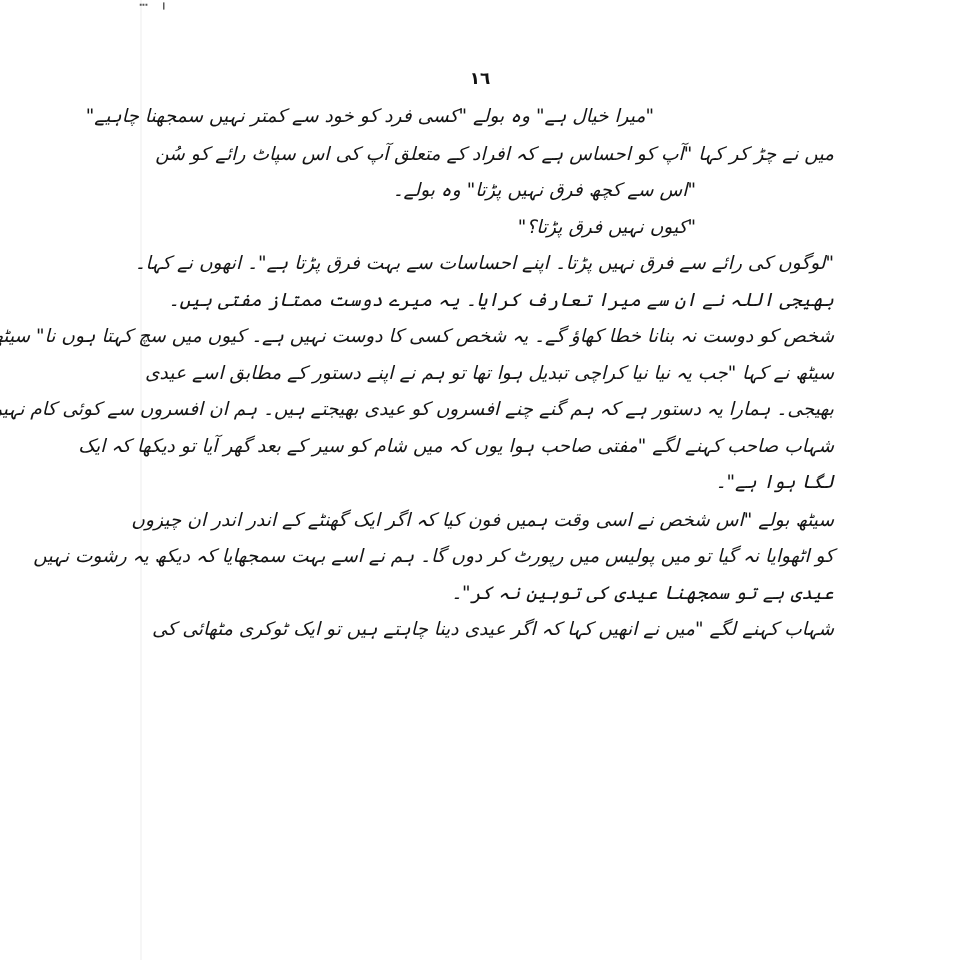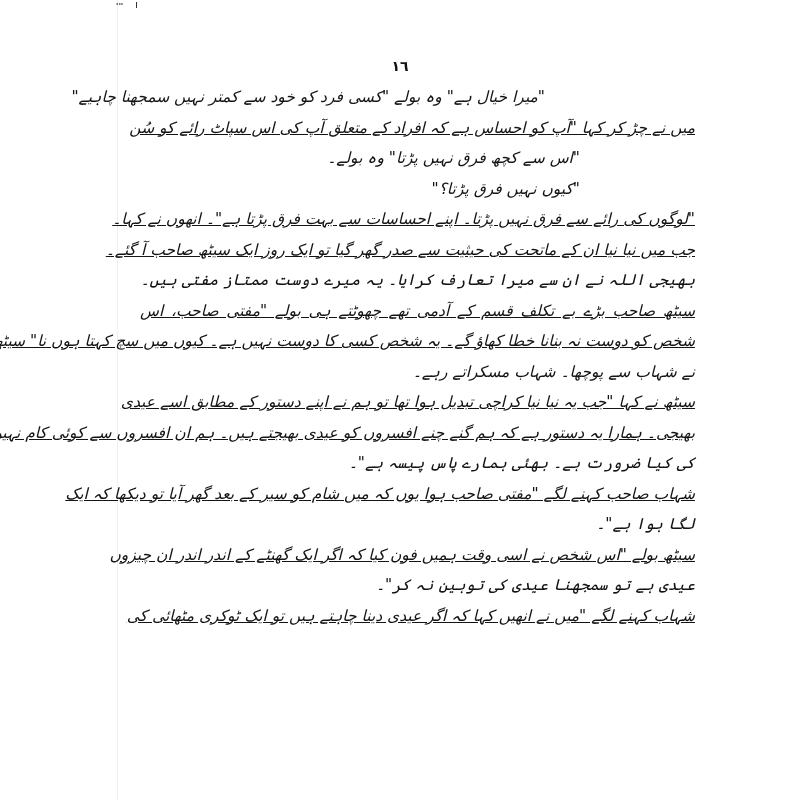--- a/index.html
+++ b/index.html
@@ -63,45 +63,41 @@
       line-height: 30.5px;
       white-space: nowrap;
       overflow: visible;
       text-align: right;
     }
     .line.center1 { padding-right: 150px; }
     .line.center2 { padding-right: 115px; }
     .line.justify {
       text-align: justify;
       text-align-last: justify;
-      text-decoration: underline;
     }
   </style>
 </head>
 <body>
 
 <div class="canvas">
   <div class="page-edge"></div>
   <div class="corner-mark">▪▪▪</div>
 
   <div class="page-number">١٦</div>
 
   <div class="text-block">
     <div class="line center1">"میرا خیال ہے" وہ بولے "کسی فرد کو خود سے کمتر نہیں سمجھنا چاہیے"</div>
     <div class="line justify">میں نے چڑ کر کہا "آپ کو احساس ہے کہ افراد کے متعلق آپ کی اس سپاٹ رائے کو سُن</div>
     <div class="line center2">"اس سے کچھ فرق نہیں پڑتا" وہ بولے۔</div>
     <div class="line center2">"کیوں نہیں فرق پڑتا؟"</div>
     <div class="line justify">"لوگوں کی رائے سے فرق نہیں پڑتا۔ اپنے احساسات سے بہت فرق پڑتا ہے"۔ انھوں نے کہا۔</div>
-    <div class="line justify">جب میں نیا نیا ان کے ماتحت کی حیثیت سے صدر گھر گیا تو ایک روز ایک سیٹھ صاحب آ گئے۔</div>
     <div class="line">بھیجی اللہ نے ان سے میرا تعارف کرایا۔ یہ میرے دوست ممتاز مفتی ہیں۔</div>
-    <div class="line justify">سیٹھ صاحب بڑے بے تکلف قسم کے آدمی تھے چھوٹتے ہی بولے "مفتی صاحب، اس</div>
     <div class="line justify">شخص کو دوست نہ بنانا خطا کھاؤ گے۔ یہ شخص کسی کا دوست نہیں ہے۔ کیوں میں سچ کہتا ہوں نا" سیٹھ</div>
-    <div class="line">نے شہاب سے پوچھا۔ شہاب مسکراتے رہے۔</div>
     <div class="line justify">سیٹھ نے کہا "جب یہ نیا نیا کراچی تبدیل ہوا تھا تو ہم نے اپنے دستور کے مطابق اسے عیدی</div>
     <div class="line justify">بھیجی۔ ہمارا یہ دستور ہے کہ ہم گنے چنے افسروں کو عیدی بھیجتے ہیں۔ ہم ان افسروں سے کوئی کام نہیں</div>
-    <div class="line">کی کیا ضرورت ہے۔ بھئی ہمارے پاس پیسہ ہے"۔</div>
     <div class="line justify">شہاب صاحب کہنے لگے "مفتی صاحب ہوا یوں کہ میں شام کو سیر کے بعد گھر آیا تو دیکھا کہ ایک</div>
     <div class="line">لگا ہوا ہے"۔</div>
     <div class="line justify">سیٹھ بولے "اس شخص نے اسی وقت ہمیں فون کیا کہ اگر ایک گھنٹے کے اندر اندر ان چیزوں</div>
+    <div class="line justify">کو اٹھوایا نہ گیا تو میں پولیس میں رپورٹ کر دوں گا۔ ہم نے اسے بہت سمجھایا کہ دیکھ یہ رشوت نہیں</div>
     <div class="line">عیدی ہے تو سمجھنا عیدی کی توہین نہ کر"۔</div>
     <div class="line justify">شہاب کہنے لگے "میں نے انھیں کہا کہ اگر عیدی دینا چاہتے ہیں تو ایک ٹوکری مٹھائی کی</div>
   </div>
 </div>
 
 </body></html>

